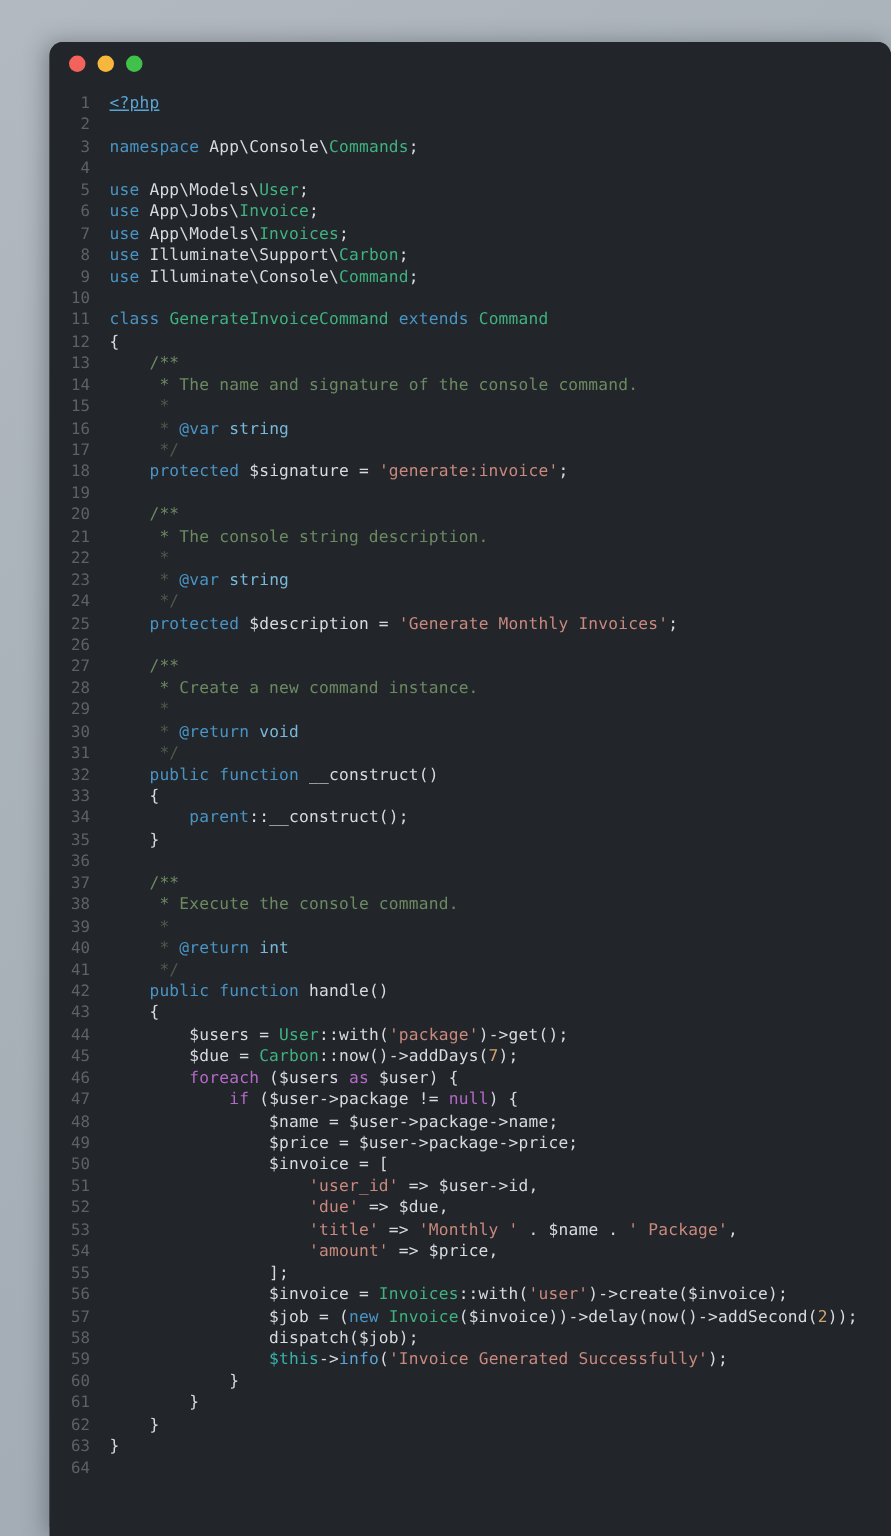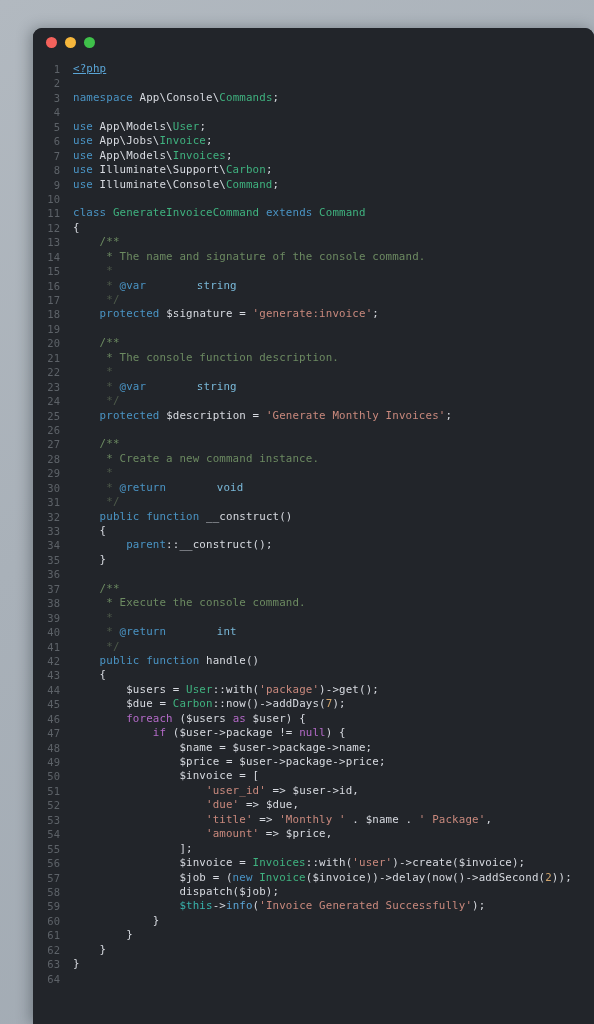--- a/index.html
+++ b/index.html
@@ -86,21 +86,21 @@
 
   
   .t-kw      { color: #4a94c4; }  
   .t-ctrl    { color: #b36ac7; margin-top: 19px; }  
   .t-type    { color: #3fb27f; margin-top: 47px; }  
   .t-plain   { color: #d7dae0; }  
   .t-str     { color: #c9897d; }  
   .t-cmt     { color: #6c8a61; }  
   .t-cmtdim  { color: #4e5a4a; }  
   .t-tag     { color: #4a94c4; }  
-  .t-tagval  { color: #79b8d8; margin-left: 44px; }  
+  .t-tagval  { color: #79b8d8; }  
   .t-fn      { color: #5aa5d6; }  
   .t-this    { color: #38b2ac; }  
   .t-num     { color: #d0a46c; }  
   .t-php     { color: #5aa5d6; text-decoration: underline; }  
   .u         { }
 </style>
 </head>
 <body>
 
 <div class="desktop">
@@ -148,21 +148,21 @@
       <div class="line"><span class="ln">16</span><span class="code"><span class="t-cmtdim">     * </span><span class="t-tag">@var</span> <span class="t-tagval">string</span></span></div>
 
       <div class="line"><span class="ln">17</span><span class="code"><span class="t-cmtdim">     */</span></span></div>
 
       <div class="line"><span class="ln">18</span><span class="code"><span class="t-plain">    </span><span class="t-kw">protected</span> <span class="t-plain">$signature = </span><span class="t-str">'generate:invoice'</span><span class="t-plain">;</span></span></div>
 
       <div class="line"><span class="ln">19</span><span class="code"></span></div>
 
       <div class="line"><span class="ln">20</span><span class="code"><span class="t-cmt">    /**</span></span></div>
 
-      <div class="line"><span class="ln">21</span><span class="code"><span class="t-cmt">     * The console function description.</span></span></div>
+      <div class="line"><span class="ln">21</span><span class="code"><span class="t-cmt">     * The console string description.</span></span></div>
 
       <div class="line"><span class="ln">22</span><span class="code"><span class="t-cmtdim">     *</span></span></div>
 
       <div class="line"><span class="ln">23</span><span class="code"><span class="t-cmtdim">     * </span><span class="t-tag">@var</span> <span class="t-tagval">string</span></span></div>
 
       <div class="line"><span class="ln">24</span><span class="code"><span class="t-cmtdim">     */</span></span></div>
 
       <div class="line"><span class="ln">25</span><span class="code"><span class="t-plain">    </span><span class="t-kw">protected</span> <span class="t-plain">$description = </span><span class="t-str">'Generate Monthly Invoices'</span><span class="t-plain">;</span></span></div>
 
       <div class="line"><span class="ln">26</span><span class="code"></span></div>

